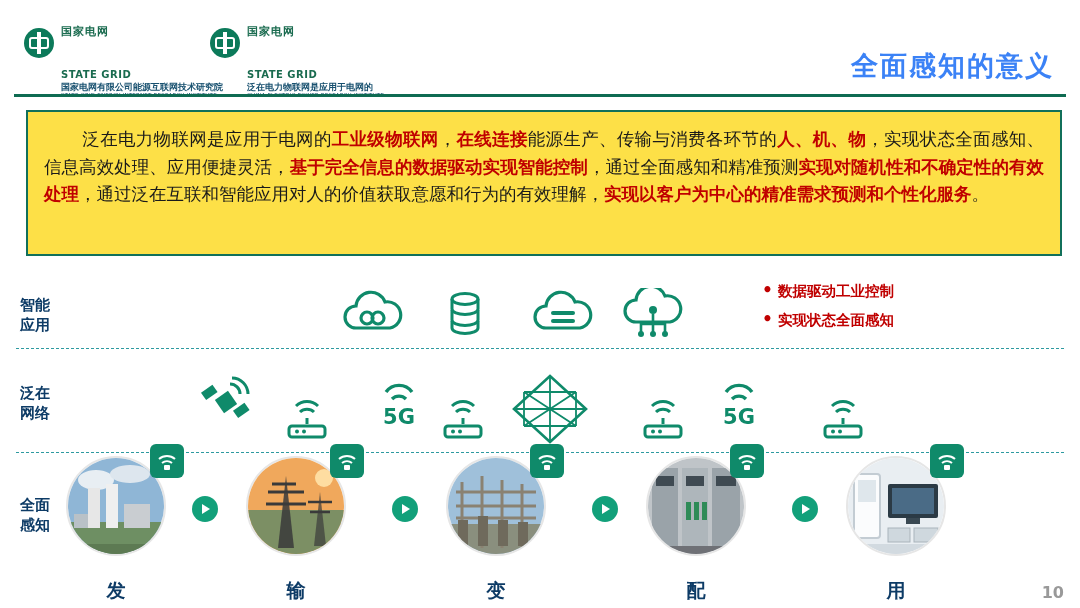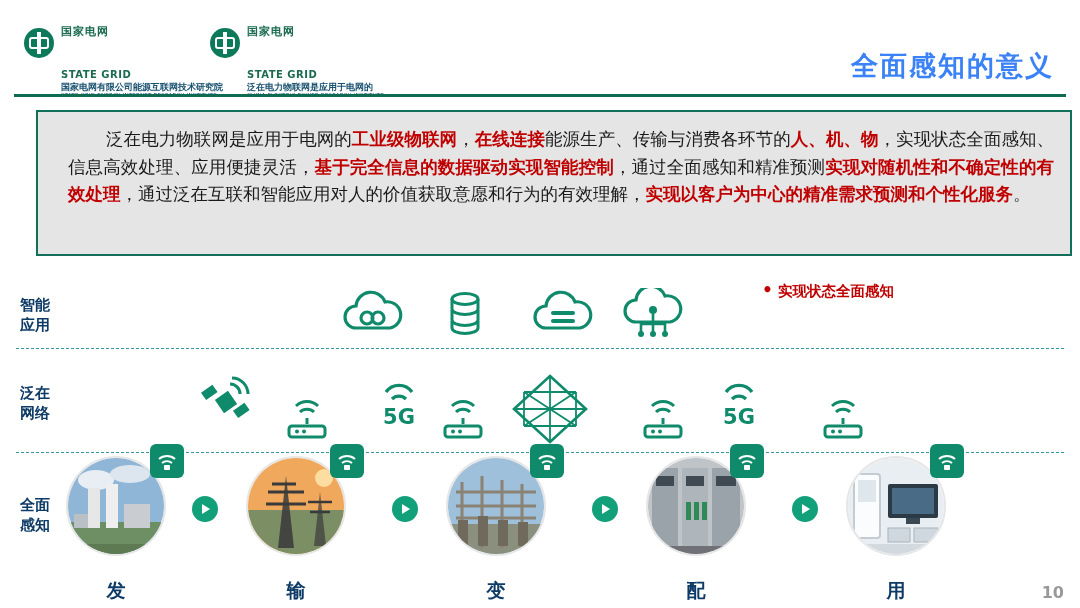--- a/index.html
+++ b/index.html
@@ -36,22 +36,22 @@
   .logo-sub-en{font-size:5.5px;color:#17506f;margin-top:1px;white-space:nowrap;letter-spacing:.2px;}
   .header-title{
     position:absolute;right:26px;top:48px;
     font-size:27px;font-weight:bold;color:#3b82f6;letter-spacing:2px;
   }
   .header-rule{
     position:absolute;left:14px;top:94px;width:1052px;height:3px;background:#0f6b52;
   }
   
   .panel{
-    position:absolute;left:36px;top:110px;width:1036px;height:146px;
-    border:2px solid #11705a;box-sizing:border-box;background:#e5e5e5;padding-left:14px;
+    position:absolute;left:26px;top:110px;width:1036px;height:146px;
+    border:2px solid #11705a;box-sizing:border-box;background:#fde047;
   }
   .panel-inner{
     padding:14px 16px 0 16px;
     font-size:17.5px;line-height:1.58;color:#1a1a1a;text-align:justify;
   }
   .panel-inner .ind{display:inline-block;width:38px;}
   .red{color:#c00000;font-weight:bold;}
   .row-label{
     position:absolute;left:20px;width:60px;
     font-size:15px;color:#0d3b66;font-weight:bold;line-height:1.3;
@@ -156,20 +156,21 @@
   </div>
   <div class="row-label lbl-3">
     <div>全面</div>
     <div>感知</div>
   </div>
 
   <div class="divider div-1"></div>
   <div class="divider div-2"></div>
 
   <div class="bullets">
+    <div class="bullet">数据驱动工业控制</div>
     <div class="bullet">实现状态全面感知</div>
   </div>
 
   <div class="icon-app a1">
     <svg width="66" height="50" viewBox="0 0 66 50">
       <path d="M16 40 a11 11 0 0 1 0-22 a15 15 0 0 1 29-4 a11 11 0 0 1 5 26z" fill="none" stroke="#0f8a6a" stroke-width="3.2"></path>
       <circle cx="27" cy="30" r="6" fill="none" stroke="#0f8a6a" stroke-width="3.2"></circle>
       <circle cx="38" cy="30" r="6" fill="none" stroke="#0f8a6a" stroke-width="3.2"></circle>
     </svg>
   </div>

